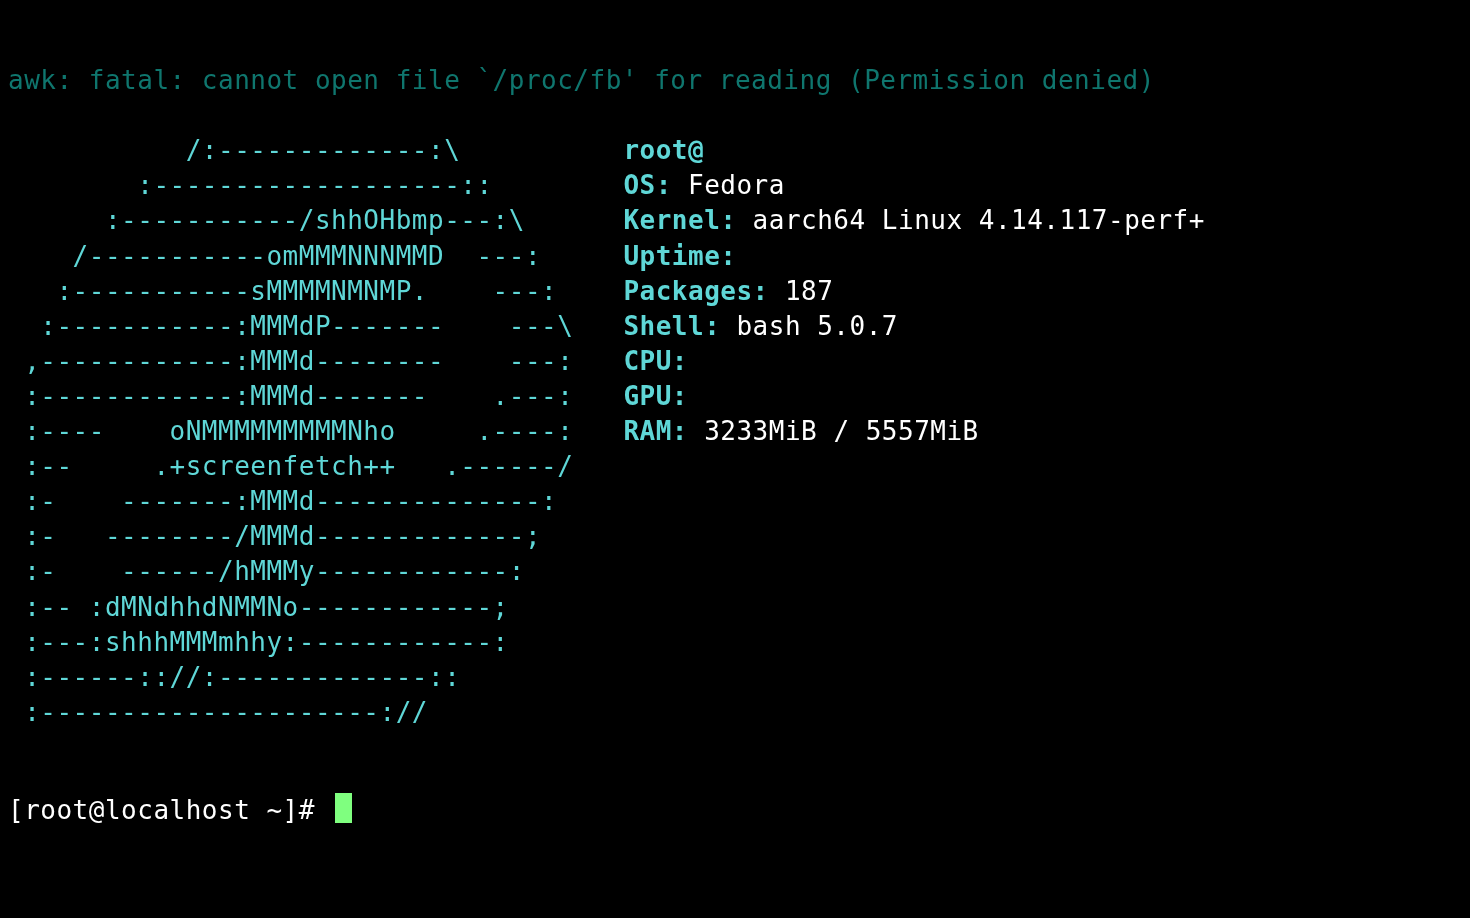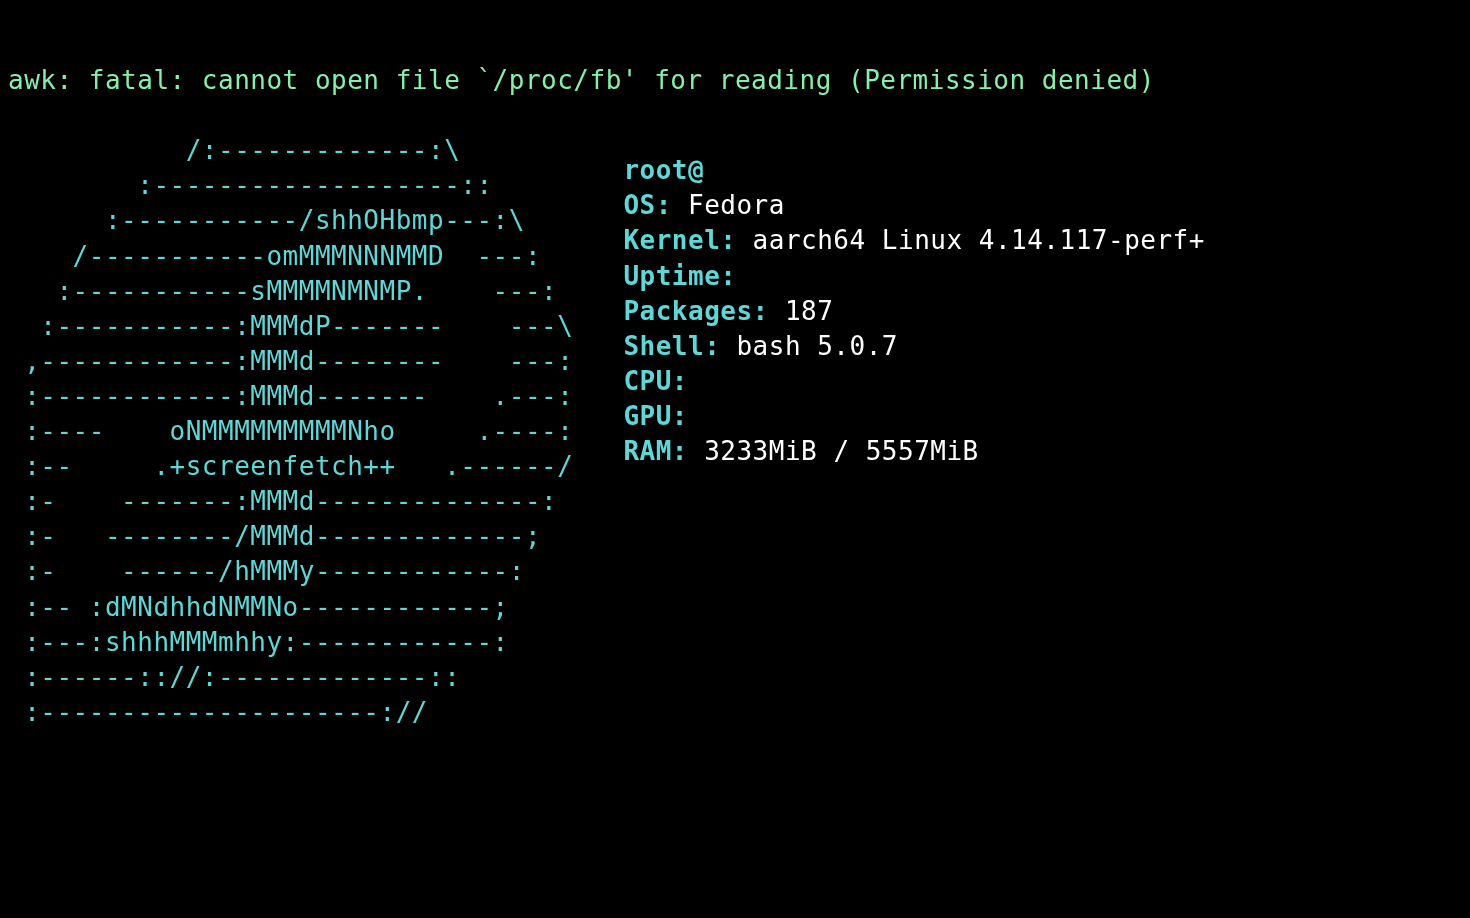--- a/index.html
+++ b/index.html
@@ -19,33 +19,32 @@
       display: flex;
       flex-direction: column;
     }
     .terminal-content {
       flex: 1;
       padding: 28px 8px 8px 8px;
       white-space: pre;
       letter-spacing: 0.5px;
     }
     .error-line {
-      color: #86efac;
+      color: #0f766e;
     }
     .ascii-block {
       display: flex;
       margin-top: 0;
     }
     .ascii-art {
       color: #5fd7d7;
     }
     .info-block {
       margin-left: 50px;
       color: #fff;
-      margin-top: 20px;
     }
     .info-label {
       color: #5fd7d7;
       font-weight: bold;
     }
     .info-user {
       color: #5fd7d7;
       font-weight: bold;
     }
     .info-value {
@@ -92,13 +91,14 @@
 <div class="info-block"><span class="info-user">root@</span>
 <span class="info-label">OS:</span><span class="info-value"> Fedora </span>
 <span class="info-label">Kernel:</span><span class="info-value"> aarch64 Linux 4.14.117-perf+</span>
 <span class="info-label">Uptime:</span><span class="info-value"> </span>
 <span class="info-label">Packages:</span><span class="info-value"> 187</span>
 <span class="info-label">Shell:</span><span class="info-value"> bash 5.0.7</span>
 <span class="info-label">CPU:</span><span class="info-value"> </span>
 <span class="info-label">GPU:</span><span class="info-value"> </span>
 <span class="info-label">RAM:</span><span class="info-value"> 3233MiB / 5557MiB</span></div>
 </div>
+<div class="prompt-line"><span>[root@localhost ~]# </span><span class="cursor"></span></div>
 </div>
 
 </body></html>

